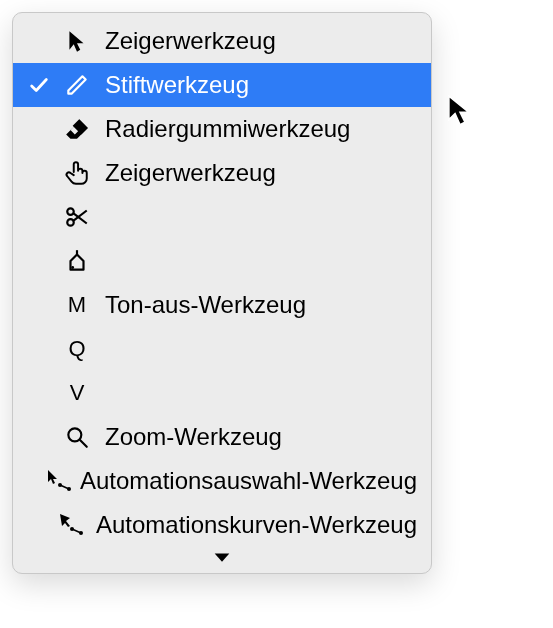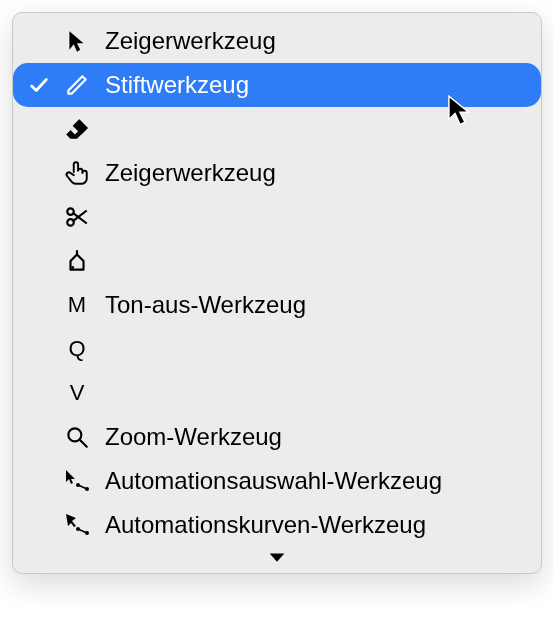--- a/index.html
+++ b/index.html
@@ -8,42 +8,41 @@
     width: 553px;
     height: 628px;
     background: #ffffff;
     font-family: -apple-system, "Helvetica Neue", Helvetica, Arial, sans-serif;
     overflow: hidden;
   }
   .menu {
     position: absolute;
     left: 12px;
     top: 12px;
-    width: 530px;
+    width: 420px;
     background: #ececec;
     border: 1px solid #c8c8c8;
     border-radius: 10px;
     box-shadow: 0 10px 30px rgba(0,0,0,0.15);
     padding: 6px 0 4px 0;
     box-sizing: border-box;
   }
   .item {
     display: flex;
     align-items: center;
     height: 44px;
     padding: 0 14px 0 10px;
     color: #000;
     font-size: 24px;
     line-height: 44px;
     white-space: nowrap;
   }
   .item.selected {
     background: #2e7cf6;
     color: #fff;
-    border-radius: 15px;
   }
   .check-col {
     width: 32px;
     display: flex;
     align-items: center;
     justify-content: center;
   }
   .icon-col {
     width: 44px;
     display: flex;
@@ -115,20 +114,21 @@
   </div>
 
   <div class="item">
     <span class="check-col"></span>
     <span class="icon-col">
       <svg class="icon" viewBox="0 0 24 24">
         <path class="fill" fill="#000" d="M14 3 L22 11 L12 21 L6 21 L2 17 L14 5 Z M14 5 L6 13 L10 17 L18 9 Z" fill-rule="evenodd"></path>
         <path class="fill" fill="#000" d="M14 3 L22 11 L16 17 L8 9 Z"></path>
       </svg>
     </span>
+    <span class="label-col">Radiergummiwerkzeug</span>
   </div>
 
   <div class="item">
     <span class="check-col"></span>
     <span class="icon-col">
       <svg class="icon" viewBox="0 0 24 24">
         <path class="stroke" d="M9 11 V4 a2 2 0 0 1 4 0 V10 a2 2 0 0 1 4 0 V12 a2 2 0 0 1 4 0 V17 a5 5 0 0 1 -5 5 H11 a5 5 0 0 1 -4 -2 L3 15 a2 2 0 0 1 3 -3 L9 14" stroke="#000" stroke-width="1.8" fill="none" stroke-linecap="round" stroke-linejoin="round"></path>
       </svg>
     </span>
     <span class="label-col">Zeigerwerkzeug</span>

